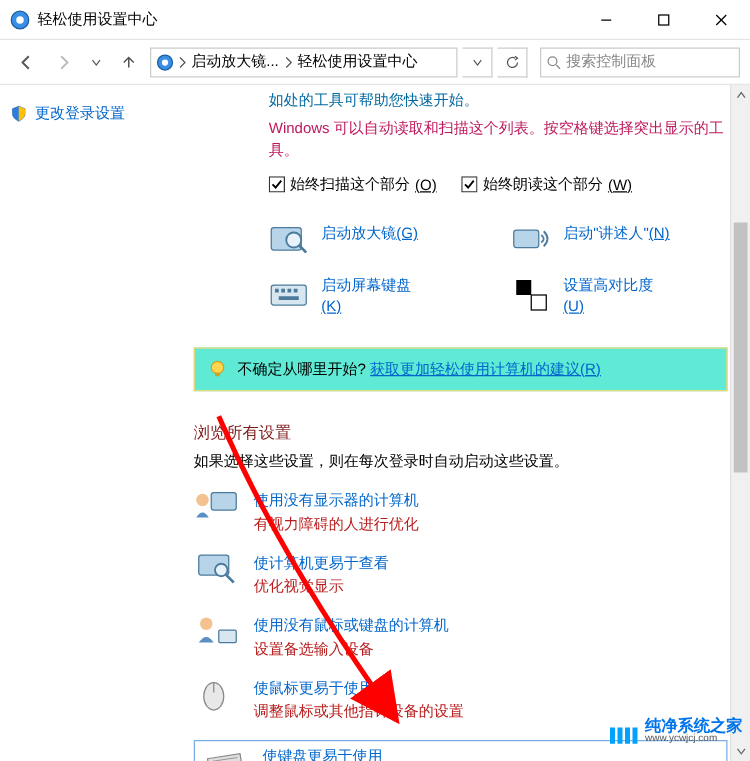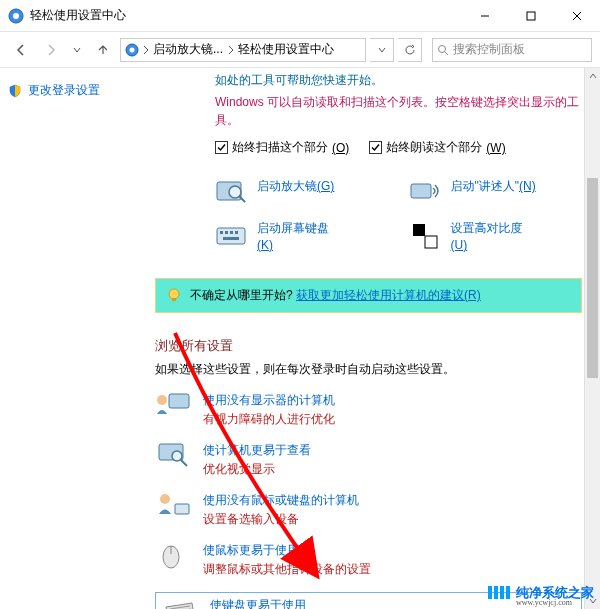--- a/index.html
+++ b/index.html
@@ -39,21 +39,21 @@
   .setting.hl { border: 1px solid #7aaee6; padding: 4px 6px; }
   .set-icon { width: 36px; height: 28px; flex-shrink: 0; display: flex; align-items: center; justify-content: center; }
   .set-txt .lnk { color: #0066cc; font-size: 12px; display: block; margin-bottom: 2px; }
   .set-txt .desc { font-size: 12px; color: #b91c1c; }
   .scrollbar { position: absolute; right: 0; top: 0; width: 16px; height: 100%; background: #f0f0f0; border-left: 1px solid #e0e0e0; }
   .scrollbar .thumb { position: absolute; left: 2px; right: 2px; top: 110px; height: 200px; background: #c2c2c2; }
   .scrollbar .arr { position: absolute; left: 0; right: 0; height: 16px; display: flex; align-items: center; justify-content: center; }
   .scrollbar .arr.up { top: 0; }
   .scrollbar .arr.down { bottom: 0; }
   .arrow-overlay { position: absolute; pointer-events: none; left: 30px; top: 260px; z-index: 50; }
-  .watermark { position: absolute; right: 6px; bottom: 2px; font-size: 12px; font-weight: bold; color: #0074e8; display: flex; align-items: flex-start; gap: 6px; font-family: Liberation Serif, serif; }
+  .watermark { position: absolute; right: 6px; bottom: 14px; font-size: 12px; font-weight: bold; color: #0074e8; display: flex; align-items: flex-end; gap: 6px; }
   .wm-blocks { display: flex; gap: 2px; }
   .wm-blocks span { width: 4px; height: 13px; background: #00a2ff; display: inline-block; }
   svg { display: block; }
 </style>
 </head>
 <body>
 
 <div class="titlebar">
   <span class="icon">
     <svg width="16" height="16" viewBox="0 0 16 16">

